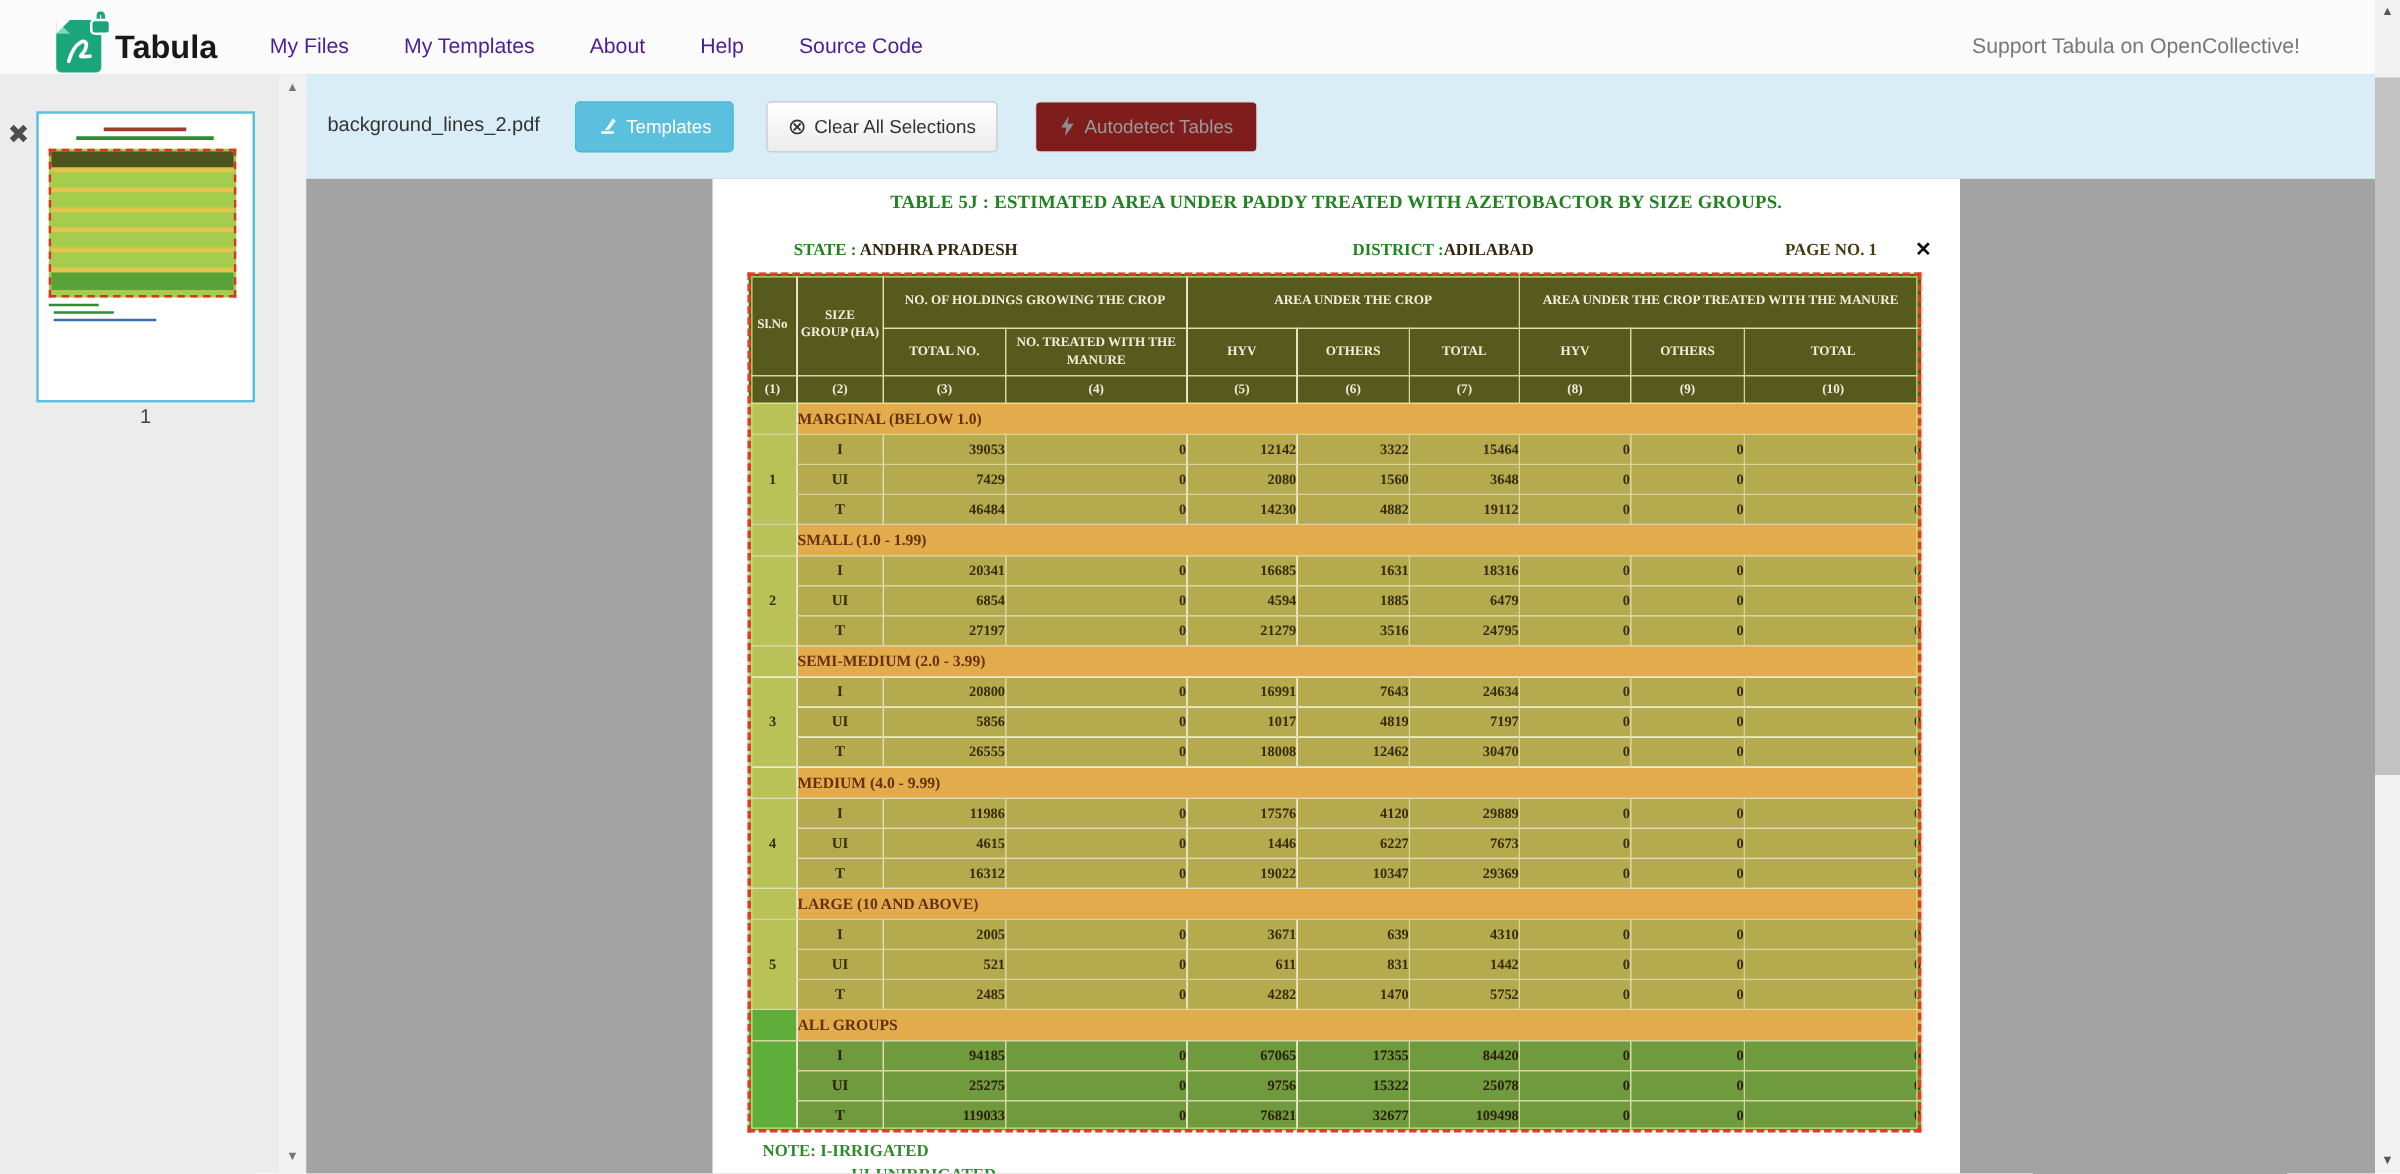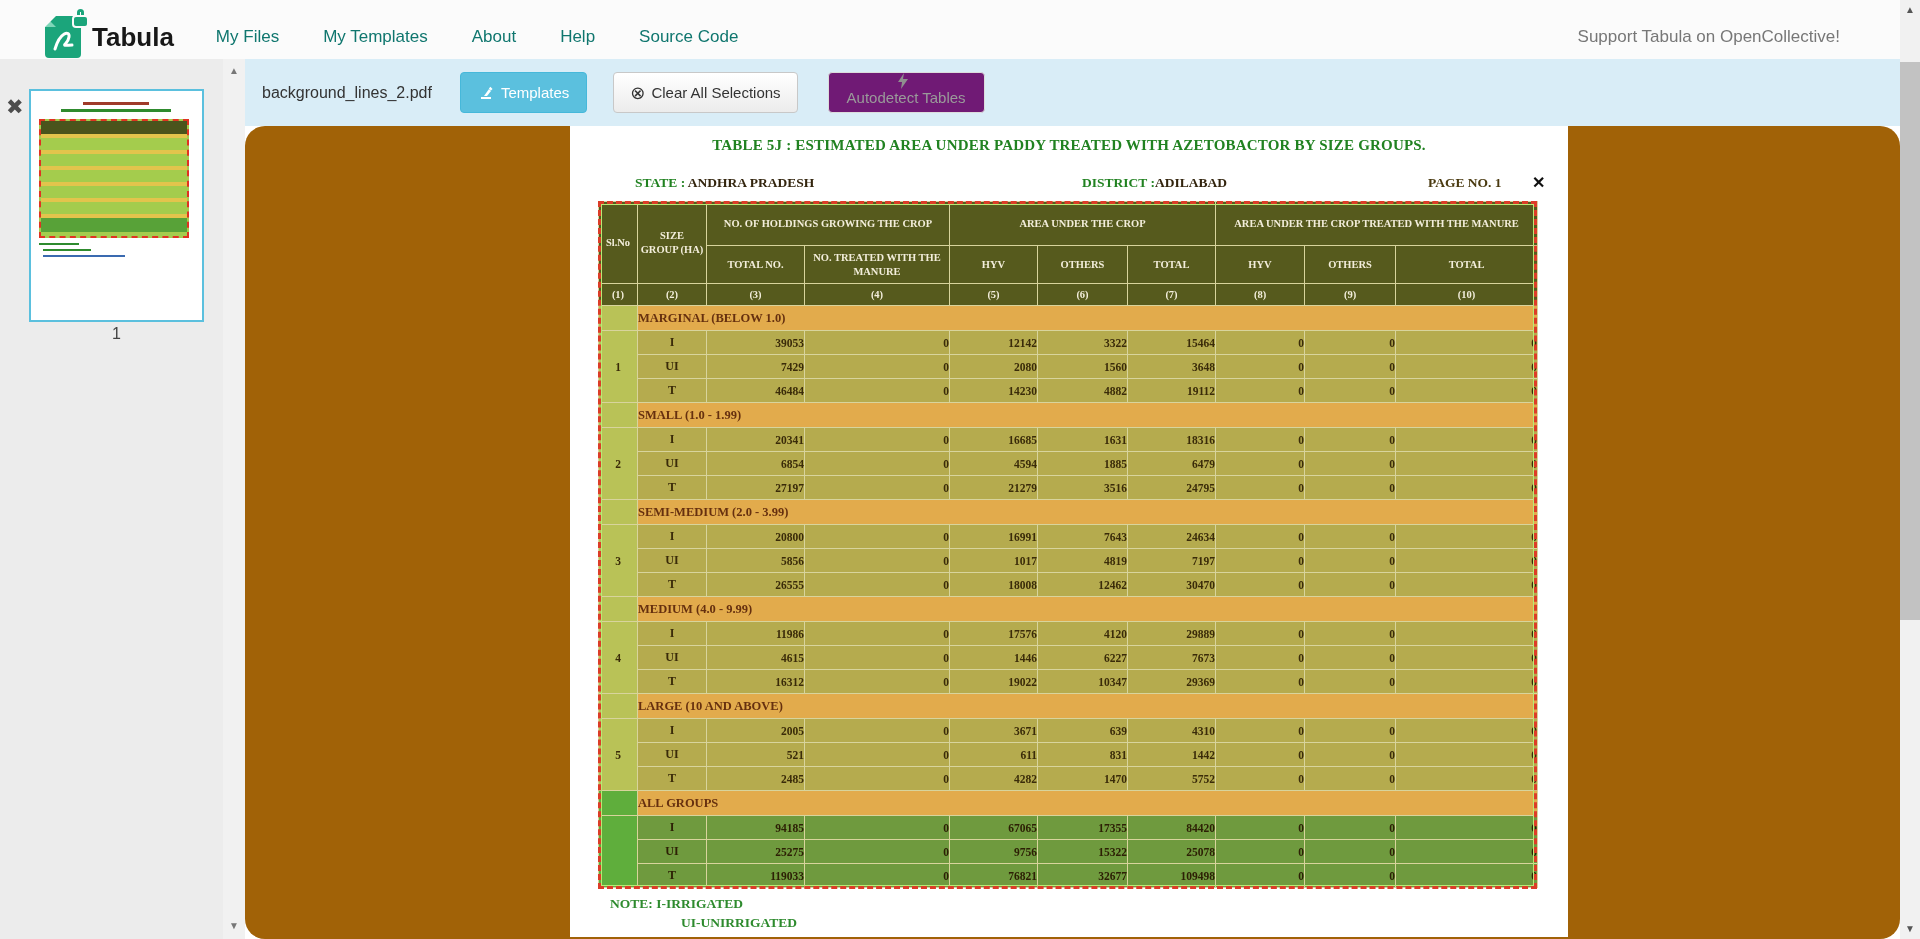--- a/index.html
+++ b/index.html
@@ -16,21 +16,21 @@
   .logo .fold2{position:absolute;top:0;left:0;width:0;height:0;
               border-bottom:11px solid #7fd6b8;border-right:11px solid transparent;transform:translateY(0);}
   .logo svg{position:absolute;left:2px;top:6px;}
   .lock{position:absolute;top:-7px;right:-7px;width:15px;height:17px;}
   .lock .shackle{width:7px;height:8px;border:3px solid #1ba57b;border-bottom:none;
                  border-radius:6px 6px 0 0;margin:0 auto;background:#fbfbfb;box-sizing:border-box;}
   .lock .lbody{width:13px;height:9px;background:#1ba57b;border-radius:2px;margin:0 auto;
                box-shadow:0 0 0 2px #fbfbfb;}
   .brand{font-size:26px;font-weight:bold;color:#181818;margin-left:11px;}
   .nav-items{display:flex;margin-left:42px;gap:44px;}
-  .nav-item{color:#0f766e;font-size:17px;cursor:pointer;}
+  .nav-item{color:#4c1d95;font-size:17px;cursor:pointer;}
   .support{margin-left:auto;margin-right:60px;color:#777;font-size:17px;}
 
   
   .win-scroll{position:absolute;top:0;right:0;width:20px;height:939px;background:#f1f1f1;z-index:40;}
   .win-scroll .arr{position:absolute;left:0;width:20px;text-align:center;color:#555;font-size:10px;line-height:14px;}
   .win-scroll .arr.up{top:3px;}
   .win-scroll .arr.down{bottom:3px;}
   .win-scroll .thumb{position:absolute;left:0;top:62px;width:20px;height:558px;background:#c2c2c2;}
 
   
@@ -50,35 +50,35 @@
   .mini-rows.dark{background:#58a238;height:14px;}
   .mini-note{position:absolute;height:2px;}
   .pagenum{position:absolute;top:266px;left:29px;width:175px;text-align:center;font-size:16px;color:#444;}
   .side-scroll{position:absolute;right:0;top:0;width:22px;height:100%;background:#f1f1f1;}
   .side-scroll .arr{position:absolute;left:0;width:22px;text-align:center;color:#777;font-size:10px;}
   .side-scroll .arr.up{top:6px;}
   .side-scroll .arr.down{bottom:8px;}
 
   
   .main{flex:1;display:flex;flex-direction:column;min-width:0;}
-  .toolbar{height:67px;flex:none;background:#d9edf7;display:flex;align-items:center;}
+  .toolbar{height:84px;flex:none;background:#d9edf7;display:flex;align-items:center;}
   .filename{margin-left:17px;font-size:16px;color:#333;}
   .btn{height:41px;border-radius:4px;font-size:15px;display:flex;align-items:center;
        box-sizing:border-box;cursor:pointer;white-space:nowrap;}
   .btn .bicon{margin-right:7px;display:flex;align-items:center;}
   .btn-templates{margin-left:28px;padding:0 17px;background:#5bc0de;border:1px solid #46b8da;color:#fff;}
   .btn-clear{margin-left:26px;padding:0 16px;background:linear-gradient(#ffffff,#ececec);
              border:1px solid #c8c8c8;color:#333;}
   .btn-clear .bicon{font-size:18px;color:#333;margin-right:6px;line-height:1;}
-  .btn-autodetect{margin-left:30px;padding:0 18px;background:#701a75;border:1px solid #dcdcdc;color:#9a9a9a;flex-direction:column;}
+  .btn-autodetect{margin-left:30px;padding:0 18px;background:#7f1d1d;border:1px solid #dcdcdc;color:#9a9a9a;}
   .btn-export{margin-left:auto;margin-right:48px;padding:0 14px;background:#4cae4c;
               border:1px solid #449d44;color:#fff;}
 
   
-  .workspace{flex:1;background:#a16207;position:relative;overflow:hidden;border-radius:20px;}
+  .workspace{flex:1;background:#a3a3a3;position:relative;overflow:hidden;}
   .pdf-page{position:absolute;left:325px;top:0;width:998px;height:811px;background:#fff;
             font-family:"Liberation Serif",serif;}
   .doc-title{position:absolute;top:11px;left:0;width:100%;text-align:center;
              color:#218221;font-weight:bold;font-size:15px;letter-spacing:0.2px;}
   .meta{position:absolute;top:49px;font-weight:bold;font-size:13.5px;color:#218221;}
   .meta .val{color:#33250e;}
   .meta.state{left:65px;}
   .meta.district{left:512px;}
   .meta.pageno{left:858px;color:#4a3a10;}
   .sel-close{position:absolute;left:962px;top:47px;font-size:16px;font-weight:bold;color:#101010;

